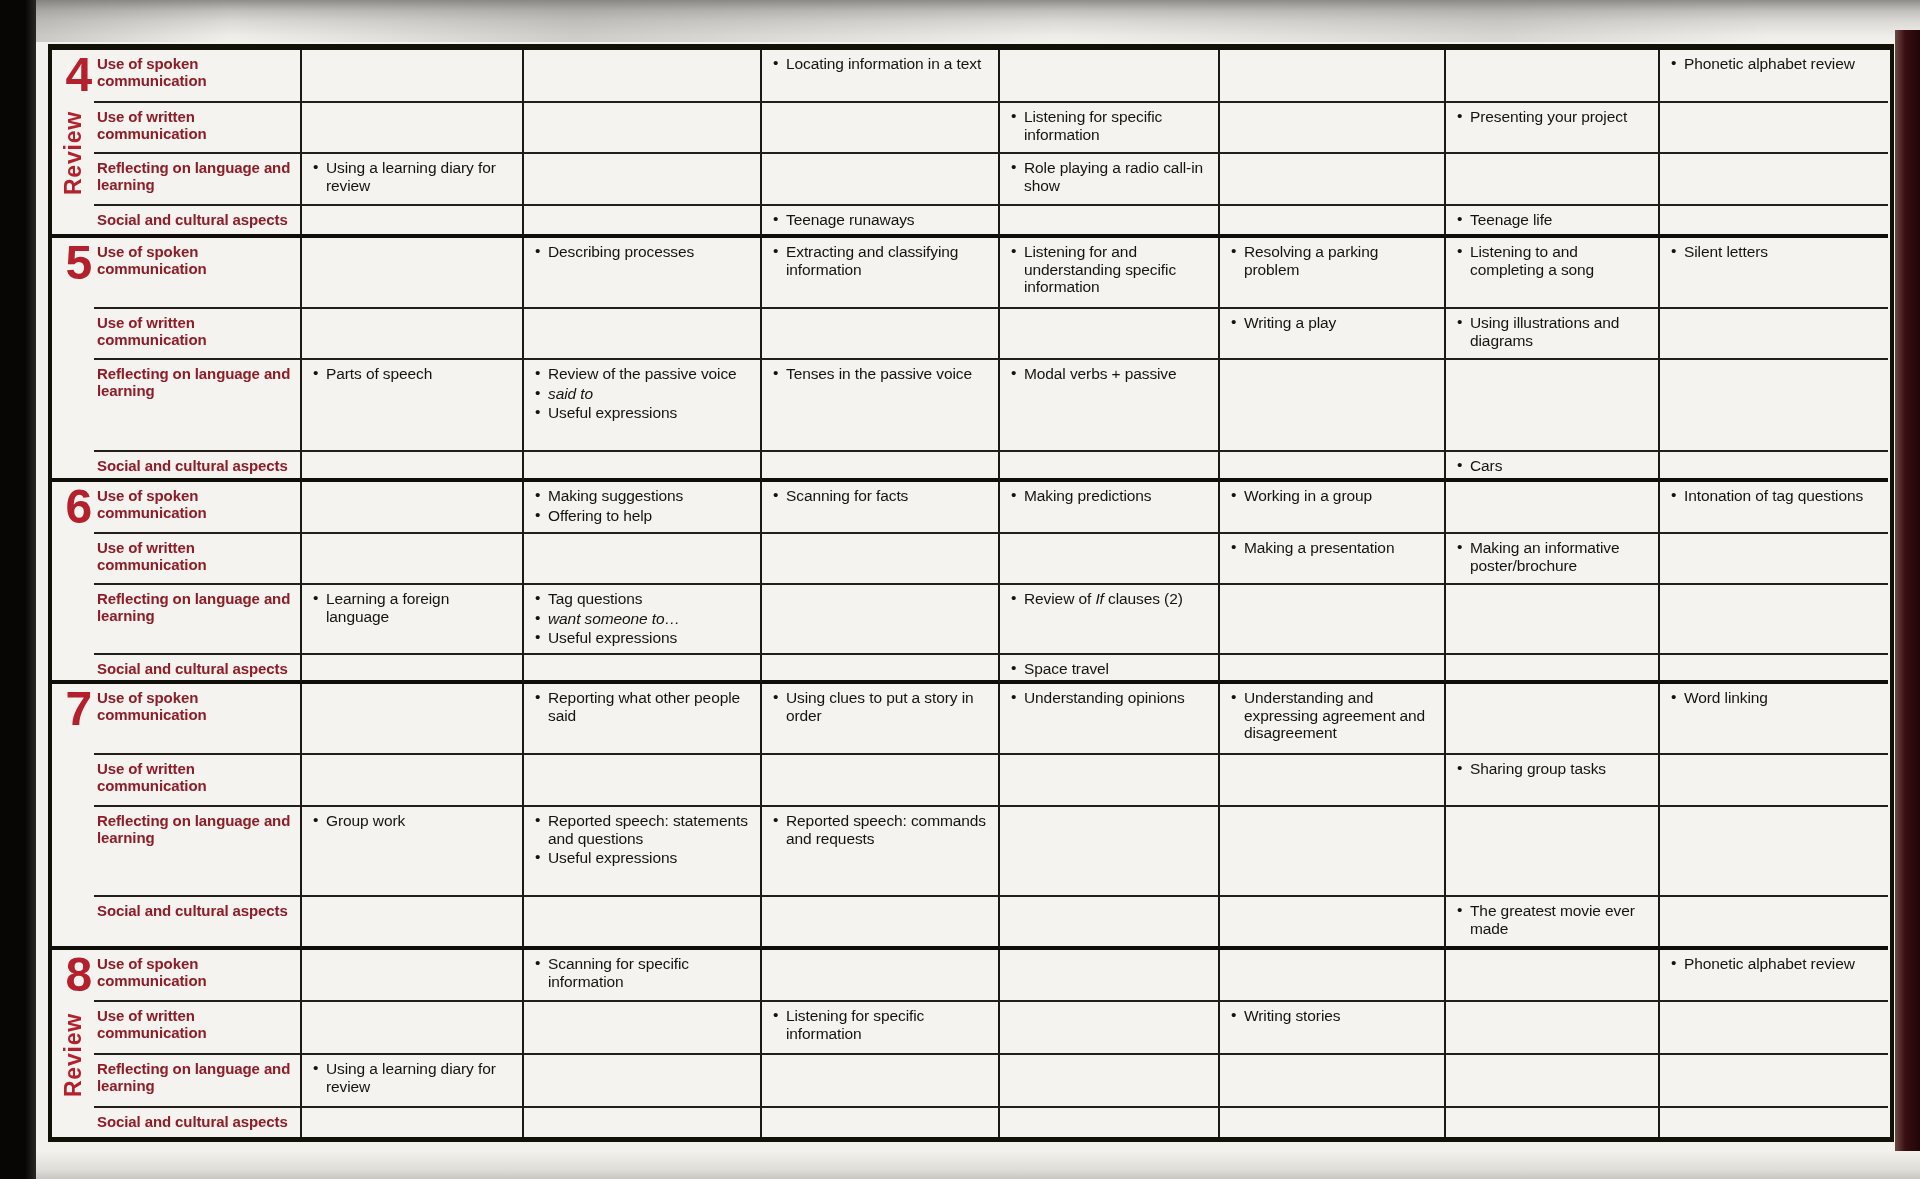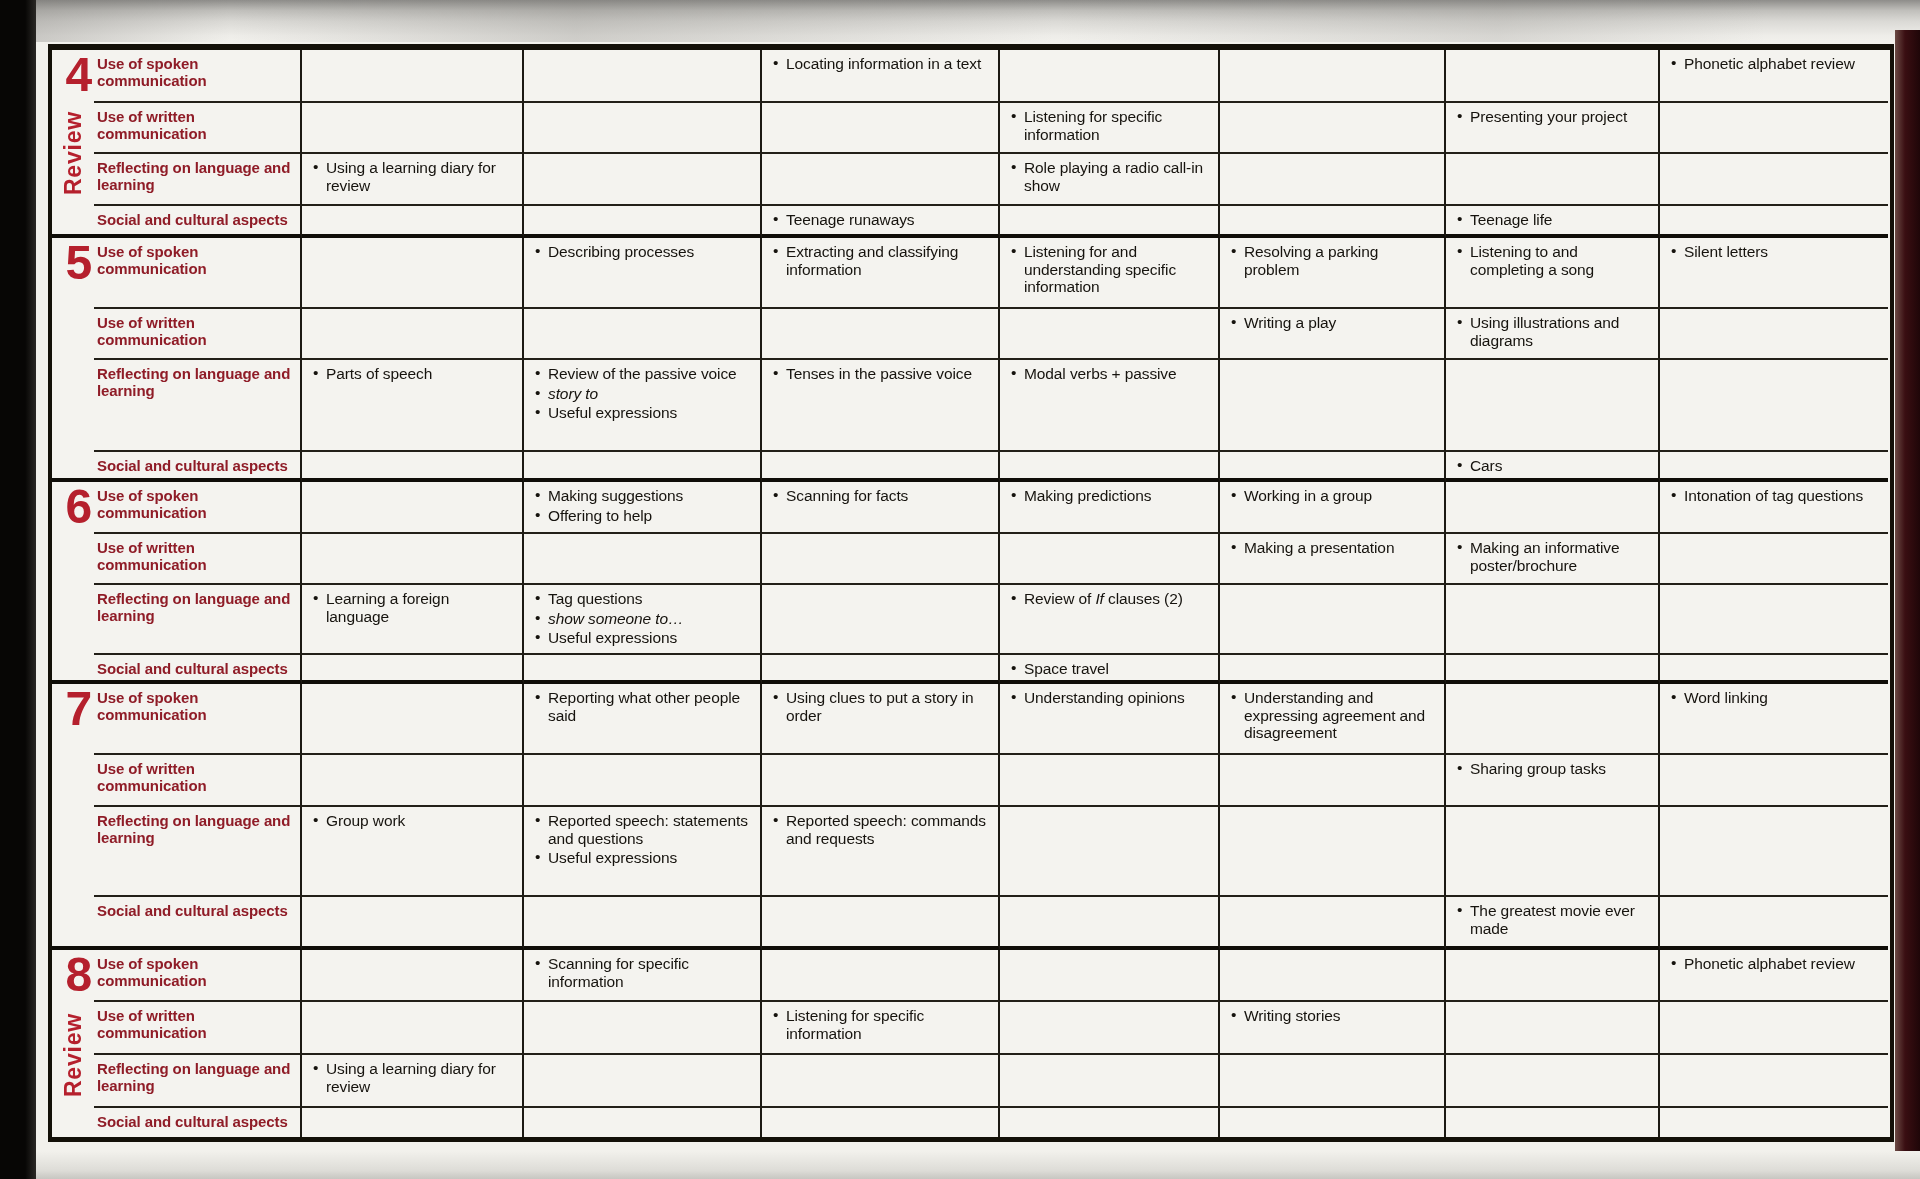--- a/index.html
+++ b/index.html
@@ -130,21 +130,21 @@
       <div class="cc" style="grid-area: 6 / 8;">
         <div class="it"><span class="blt">•</span>Using illustrations and diagrams</div>
       </div>
       <div class="cc lastcol" style="grid-area: 6 / 9;"></div>
       <div class="cc labcell" style="grid-area: 7 / 2;">Reflecting on language and learning</div>
       <div class="cc" style="grid-area: 7 / 3;">
         <div class="it"><span class="blt">•</span>Parts of speech</div>
       </div>
       <div class="cc" style="grid-area: 7 / 4;">
         <div class="it"><span class="blt">•</span>Review of the passive voice</div>
-        <div class="it"><span class="blt">•</span><i>story to</i></div>
+        <div class="it"><span class="blt">•</span><i>said to</i></div>
         <div class="it"><span class="blt">•</span>Useful expressions</div>
       </div>
       <div class="cc" style="grid-area: 7 / 5;">
         <div class="it"><span class="blt">•</span>Tenses in the passive voice</div>
       </div>
       <div class="cc" style="grid-area: 7 / 6;">
         <div class="it"><span class="blt">•</span>Modal verbs + passive</div>
       </div>
       <div class="cc" style="grid-area: 7 / 7;"></div>
       <div class="cc" style="grid-area: 7 / 8;"></div>
@@ -192,21 +192,21 @@
       <div class="cc" style="grid-area: 10 / 8;">
         <div class="it"><span class="blt">•</span>Making an informative poster/brochure</div>
       </div>
       <div class="cc lastcol" style="grid-area: 10 / 9;"></div>
       <div class="cc labcell" style="grid-area: 11 / 2;">Reflecting on language and learning</div>
       <div class="cc" style="grid-area: 11 / 3;">
         <div class="it"><span class="blt">•</span>Learning a foreign language</div>
       </div>
       <div class="cc" style="grid-area: 11 / 4;">
         <div class="it"><span class="blt">•</span>Tag questions</div>
-        <div class="it"><span class="blt">•</span><i>show someone to…</i></div>
+        <div class="it"><span class="blt">•</span><i>want someone to…</i></div>
         <div class="it"><span class="blt">•</span>Useful expressions</div>
       </div>
       <div class="cc" style="grid-area: 11 / 5;"></div>
       <div class="cc" style="grid-area: 11 / 6;">
         <div class="it"><span class="blt">•</span>Review of <i>If</i> clauses (2)</div>
       </div>
       <div class="cc" style="grid-area: 11 / 7;"></div>
       <div class="cc" style="grid-area: 11 / 8;"></div>
       <div class="cc lastcol" style="grid-area: 11 / 9;"></div>
       <div class="cc labcell blockend" style="grid-area: 12 / 2;">Social and cultural aspects</div>

